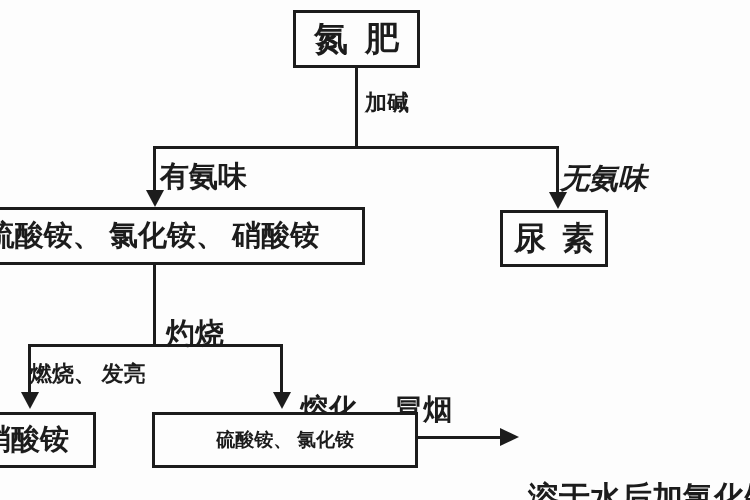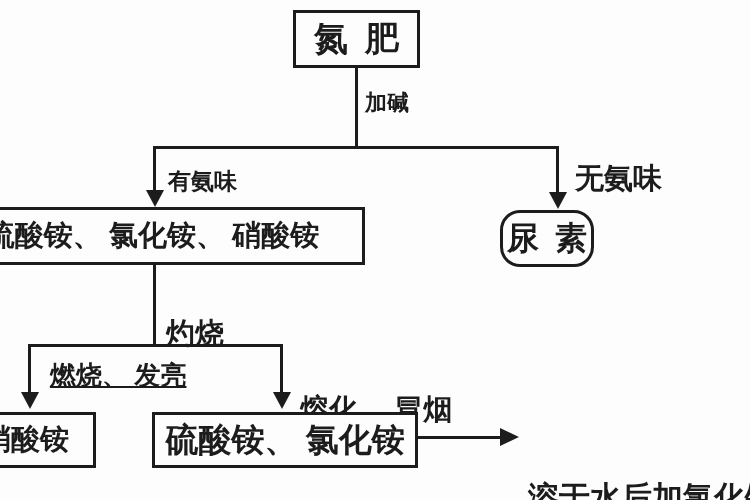--- a/index.html
+++ b/index.html
@@ -46,46 +46,46 @@
 
   <div class="box" style="left:293px;top:10px;width:127px;height:58px;font-size:34px;">氮  肥</div>
 
   <div class="line" style="left:355px;top:68px;width:3px;height:80px;"></div>
   <div class="lbl" style="left:365px;top:91px;font-size:22px;">加碱</div>
 
   <div class="line" style="left:153px;top:146px;width:406px;height:3px;"></div>
 
   <div class="line" style="left:153px;top:146px;width:3px;height:47px;"></div>
   <div class="arrow-down" style="left:146px;top:190px;"></div>
-  <div class="lbl" style="left:168px;top:161px;font-size:23px;margin-top:8px;">有氨味</div>
+  <div class="lbl" style="left:160px;top:161px;font-size:29px;">有氨味</div>
 
   <div class="line" style="left:556px;top:146px;width:3px;height:48px;"></div>
   <div class="arrow-down" style="left:549px;top:192px;"></div>
-  <div class="lbl" style="left:575px;top:163px;font-size:29px;">无氨味</div>
+  <div class="lbl" style="left:560px;top:163px;font-size:29px;font-style:italic;">无氨味</div>
 
   <div class="box" style="left:-60px;top:207px;width:425px;height:58px;font-size:29px;">硫酸铵、 氯化铵、 硝酸铵</div>
 
-  <div class="box" style="left:500px;top:210px;width:94px;height:57px;font-size:32px;border-radius:20px;">尿  素</div>
+  <div class="box" style="left:500px;top:210px;width:108px;height:57px;font-size:32px;">尿  素</div>
 
   <div class="line" style="left:153px;top:265px;width:3px;height:81px;"></div>
   <div class="lbl" style="left:166px;top:293px;font-size:29px;margin-top:25px;">灼烧</div>
 
   <div class="line" style="left:28px;top:344px;width:255px;height:3px;"></div>
 
   <div class="line" style="left:28px;top:344px;width:3px;height:50px;"></div>
   <div class="arrow-down" style="left:21px;top:392px;"></div>
-  <div class="lbl" style="left:50px;top:362px;font-size:26px;text-decoration:underline;">燃烧、 发亮</div>
+  <div class="lbl" style="left:30px;top:362px;font-size:22px;">燃烧、 发亮</div>
 
   <div class="line" style="left:280px;top:344px;width:3px;height:50px;"></div>
   <div class="arrow-down" style="left:273px;top:392px;"></div>
   <div class="lbl" style="left:300px;top:363px;font-size:29px;margin-top:31px;">熔化、 冒烟</div>
 
   <div class="box" style="left:-45px;top:412px;width:141px;height:56px;font-size:29px;">硝酸铵</div>
 
-  <div class="box" style="left:152px;top:412px;width:266px;height:56px;font-size:33px;">硫酸铵、 氯化铵</div>
+  <div class="box" style="left:152px;top:412px;width:266px;height:56px;font-size:19px;">硫酸铵、 氯化铵</div>
 
   <div class="line" style="left:418px;top:436px;width:84px;height:3px;"></div>
   <div class="arrow-right" style="left:500px;top:428px;"></div>
 
   <div class="result">
     <div>溶于水后加氯化钡</div>
     
   </div>
 
 </div>

